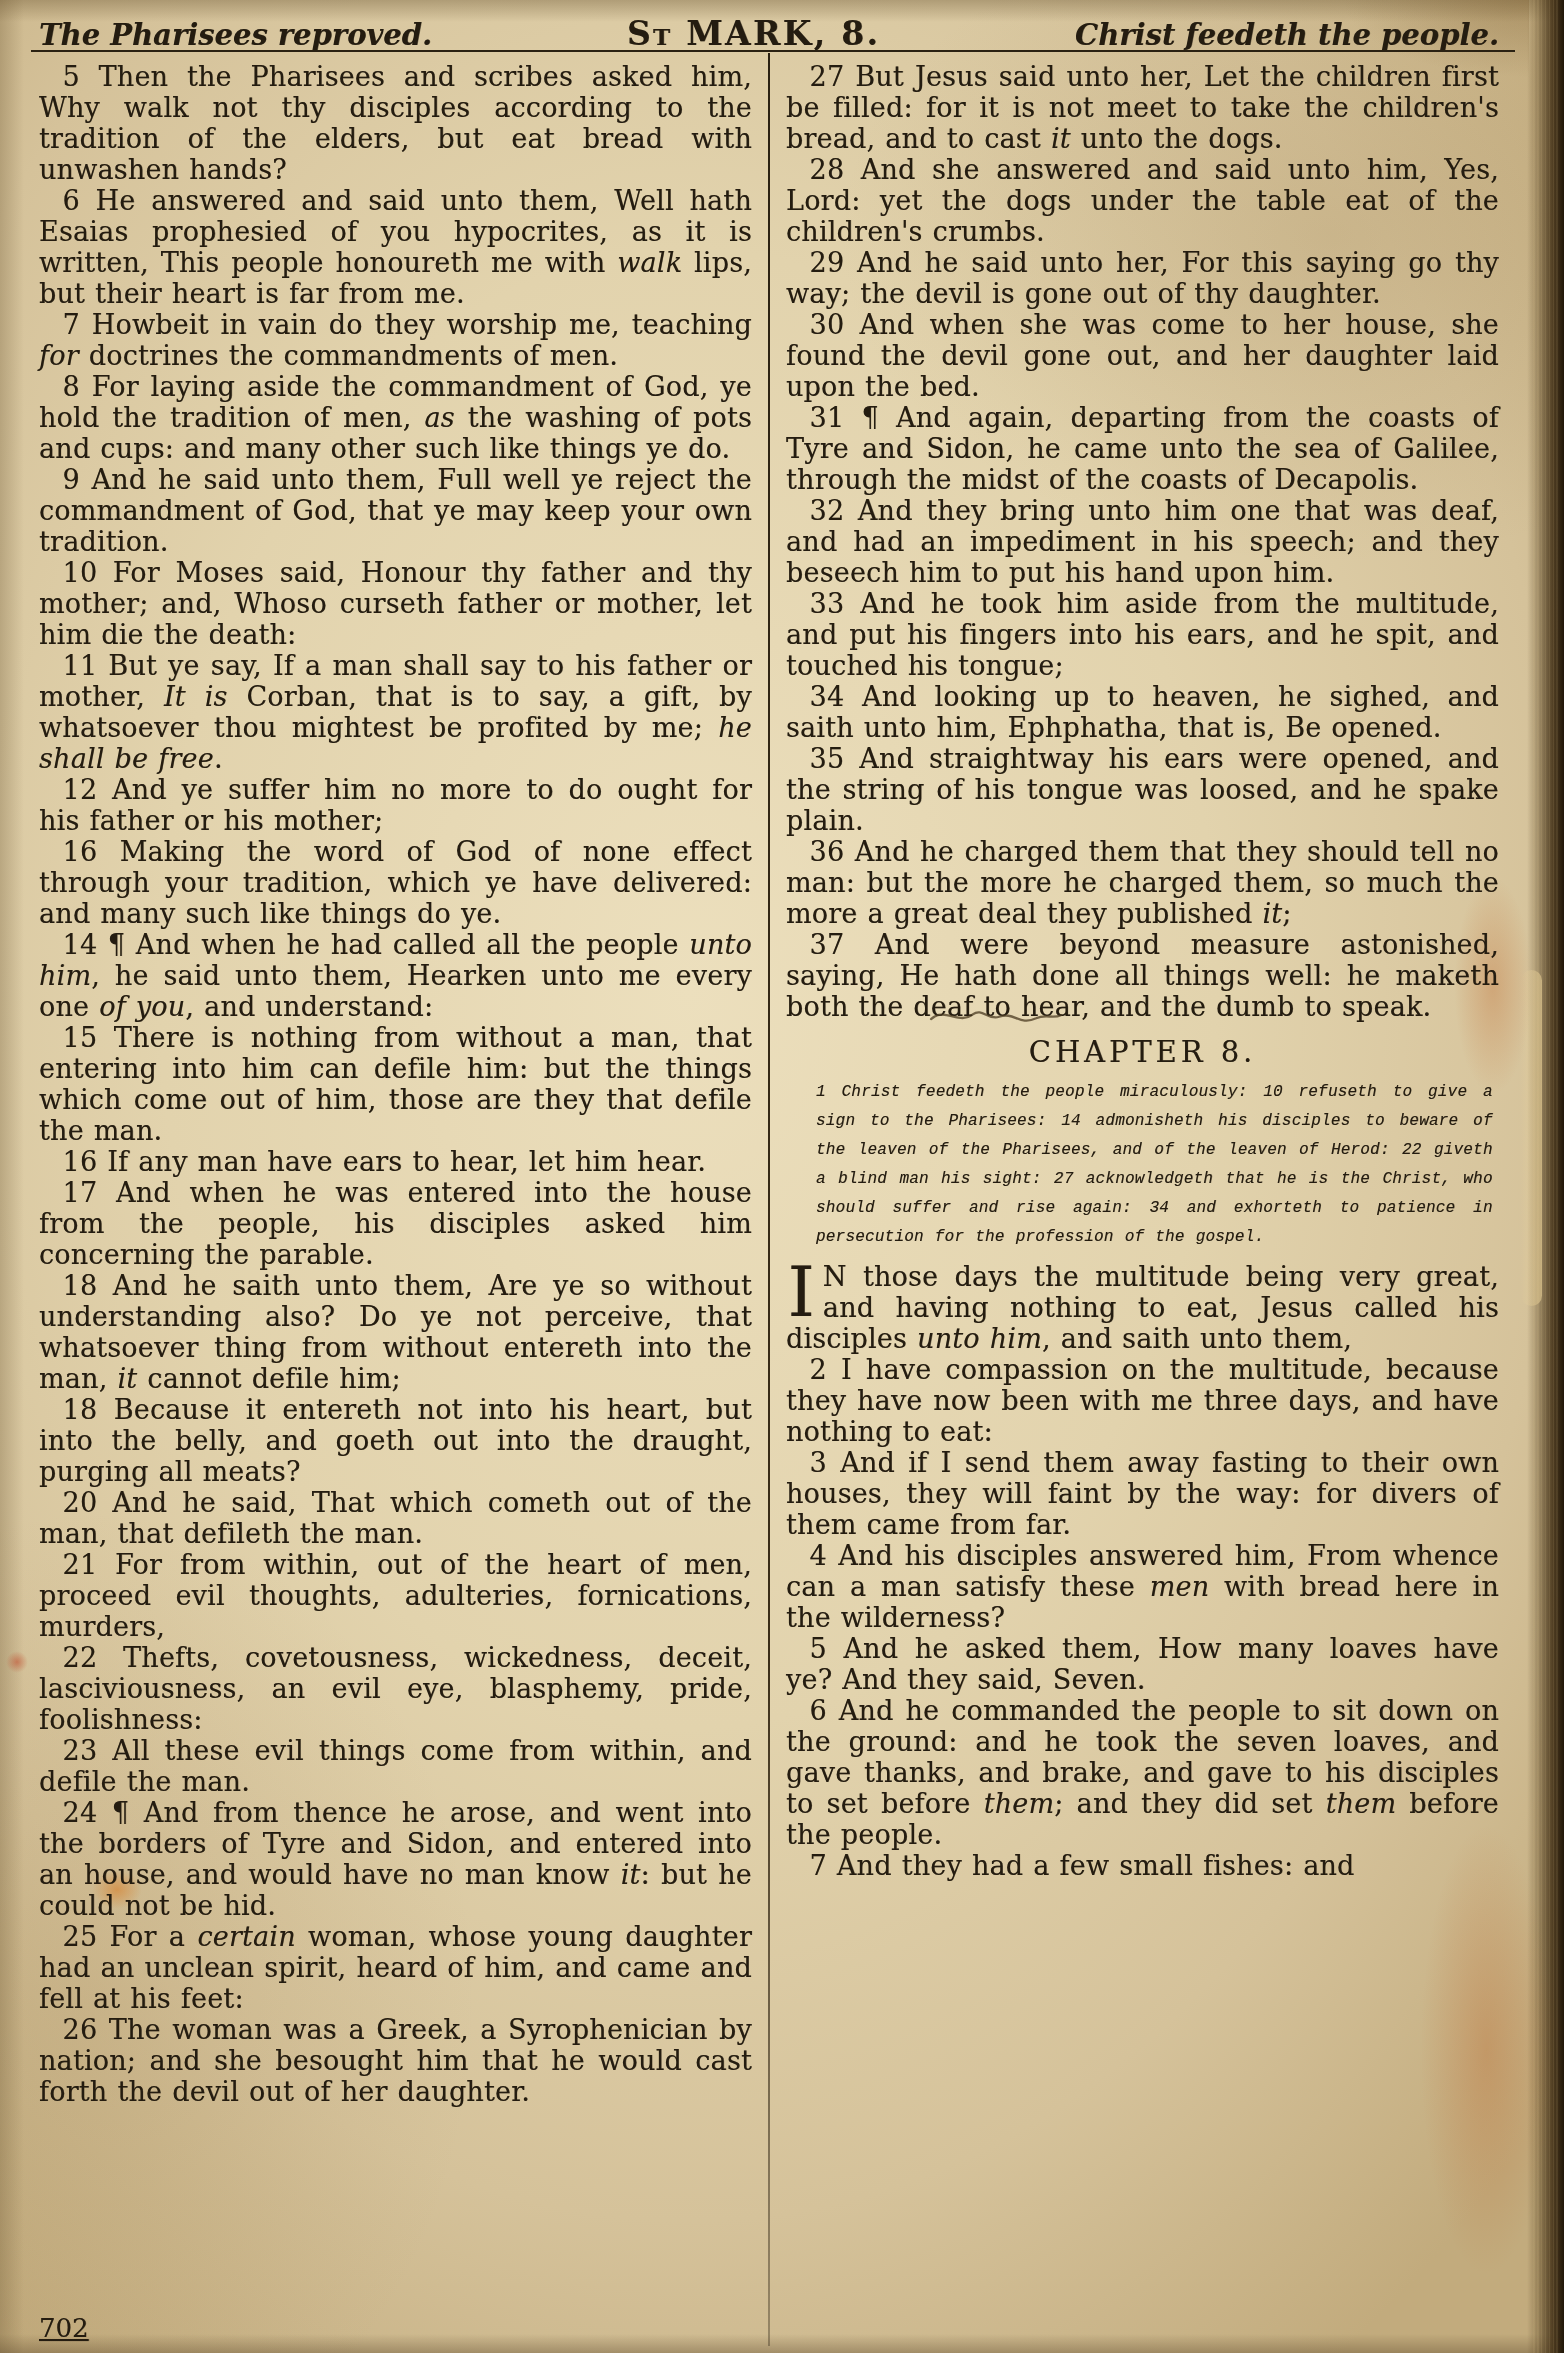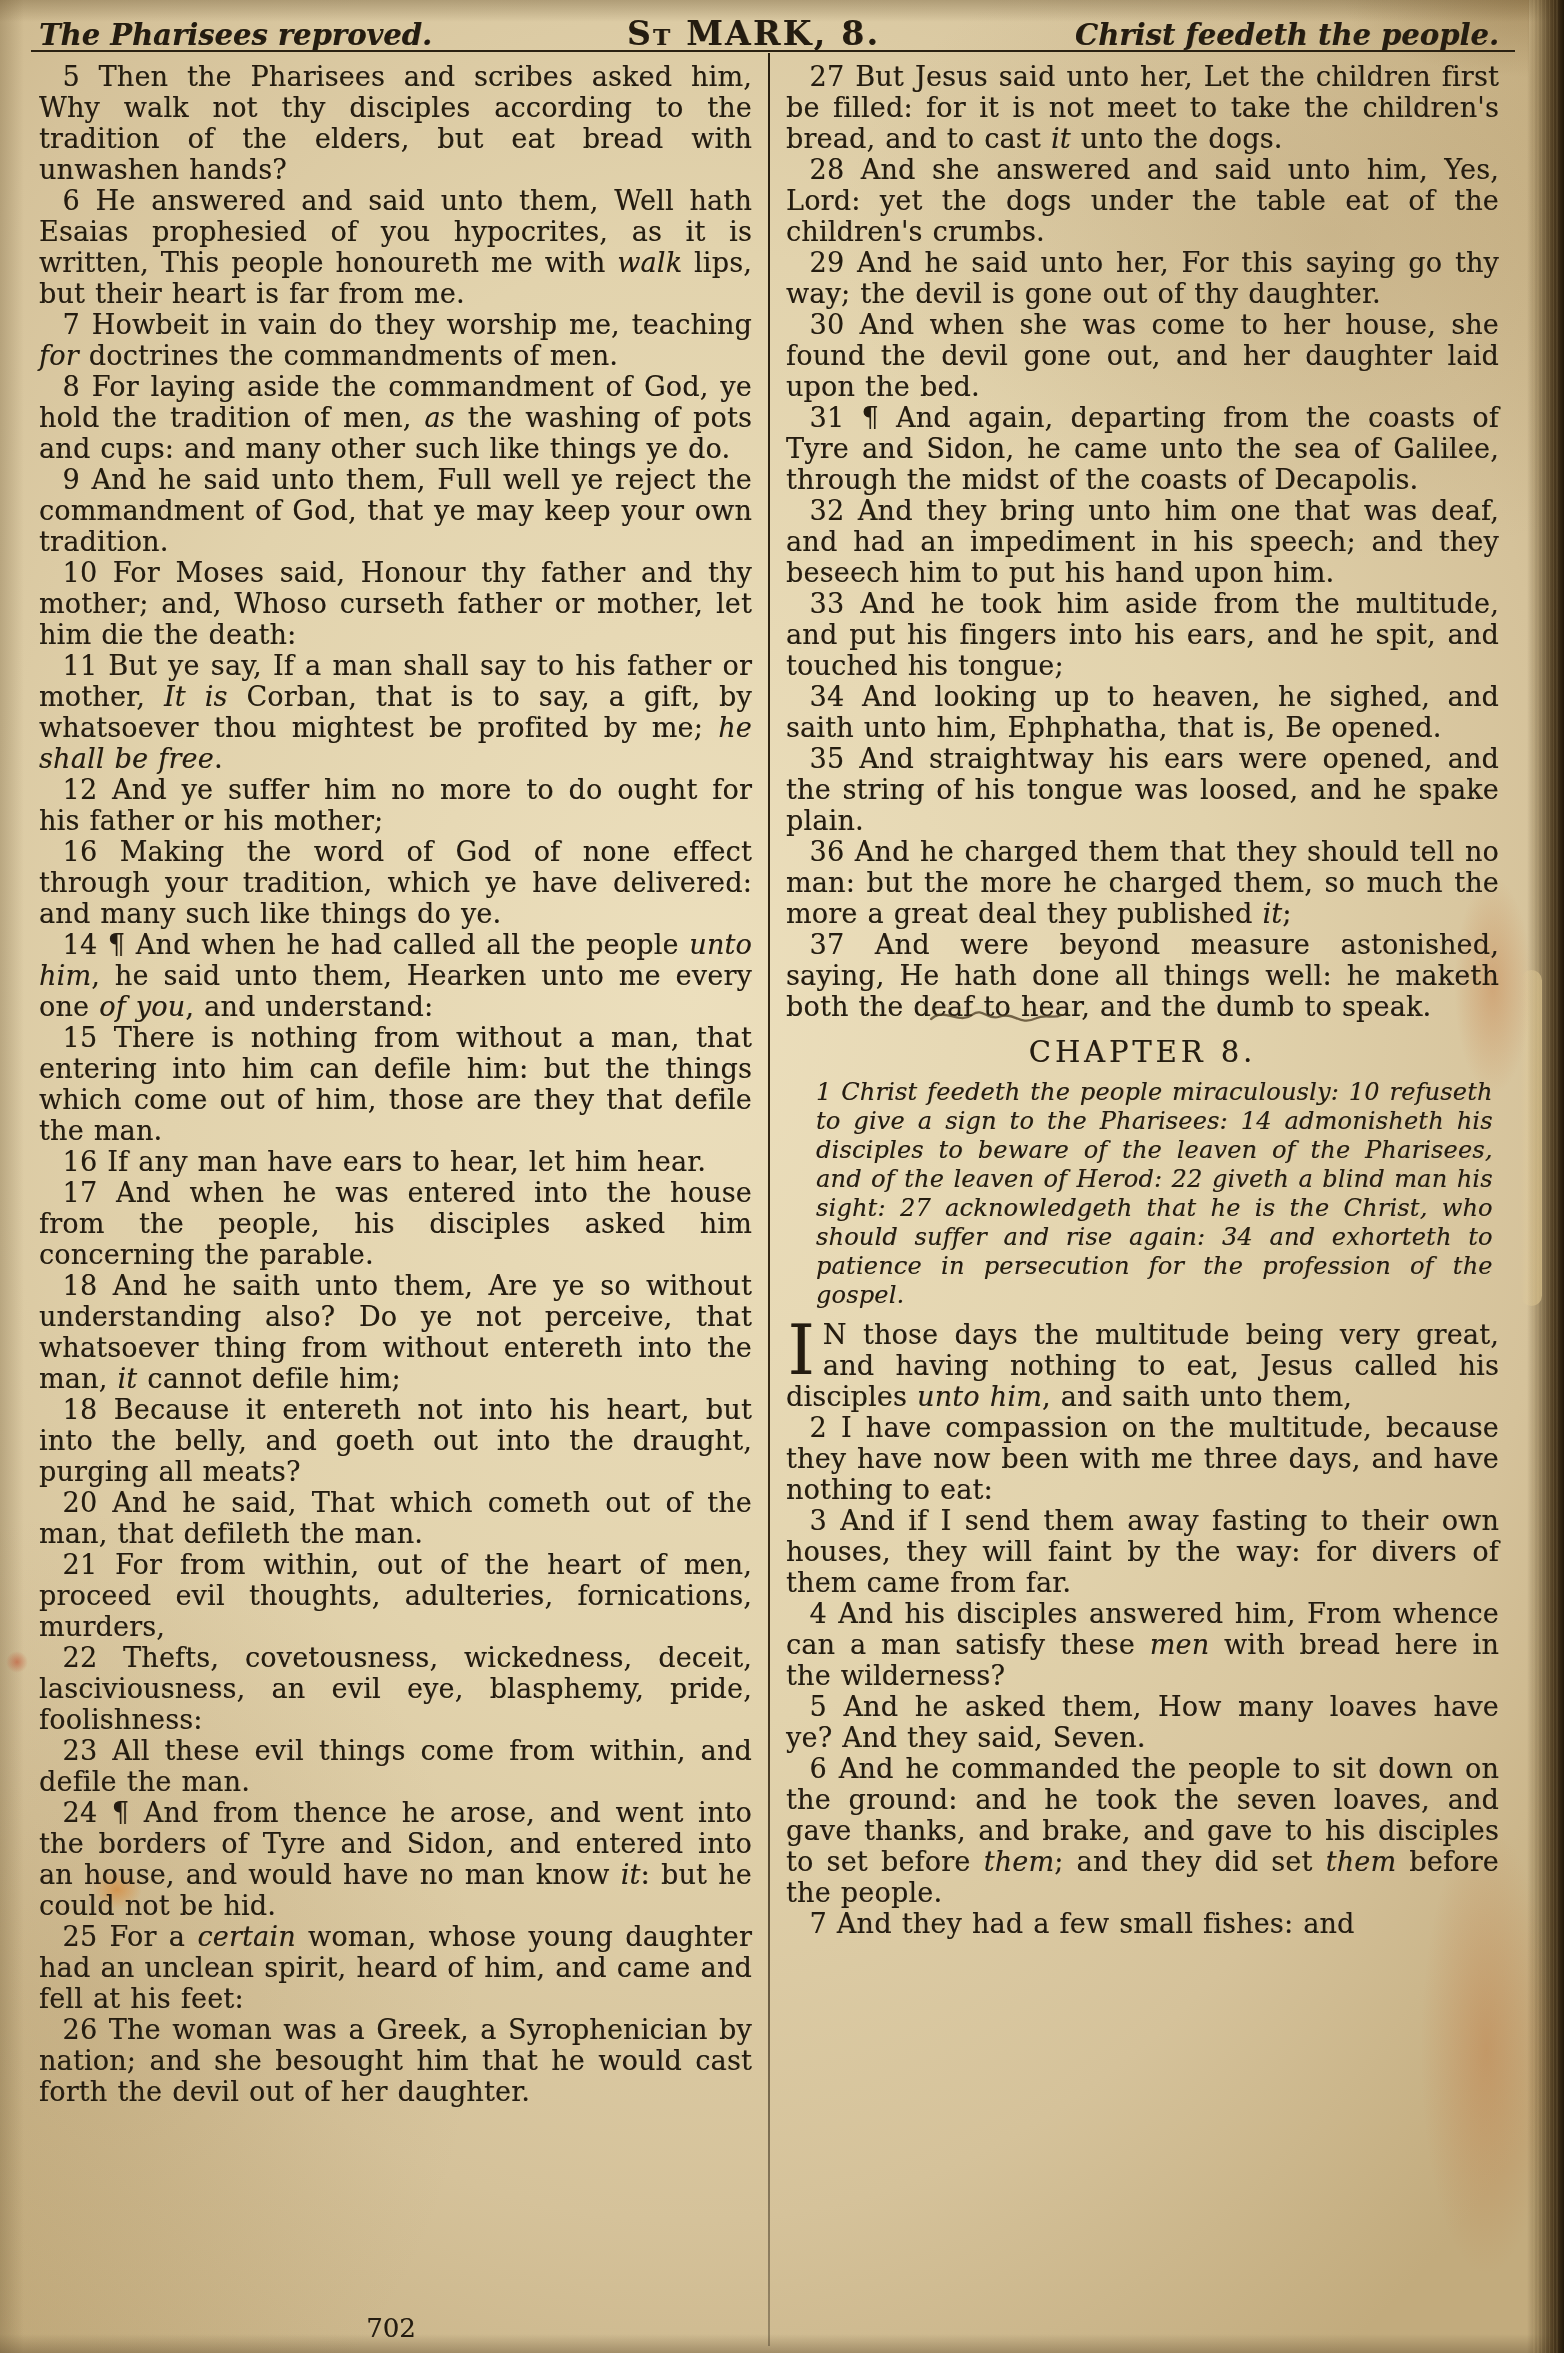--- a/index.html
+++ b/index.html
@@ -86,30 +86,31 @@
   .vnum { white-space:nowrap; }
   .dropcap {
     float:left; font-size:69px; line-height:53px; padding:4.7px 7.8px 0 1.6px;
   }
 
   .chapter-heading {
     text-align:center; font-weight:normal; font-size:29px; letter-spacing:3.9px;
     margin:14px 0 9.4px 0; text-indent:0;
   }
   .summary {
-    font-style:italic; font-size:24px; line-height:29px;
-    margin:0 6.3px 9.4px 30px; text-align:justify; text-indent:0;
+    font-style:italic; font-size:16px; line-height:29px;
+    margin:0 6.3px 9.4px 30px; text-align:justify; text-indent:0;font-family:Liberation Mono, monospace;
   }
 
   .squiggle { display:block; margin:-23.5px 0 -9.4px 141px; }
 
   .page-number {
     position:absolute; bottom:11px; left:39px; width:704px;
-    text-align:center; font-size:26px;
+    font-size:26px;
     text-shadow: 0.3px 0.2px 0 rgba(36,28,16,0.5);
+    text-decoration: underline;
   }
 </style>
 </head>
 <body>
 
 <div class="page">
 
   <div class="vignette-top"></div>
   <div class="vignette-left"></div>
   <div class="vignette-bottom"></div>

